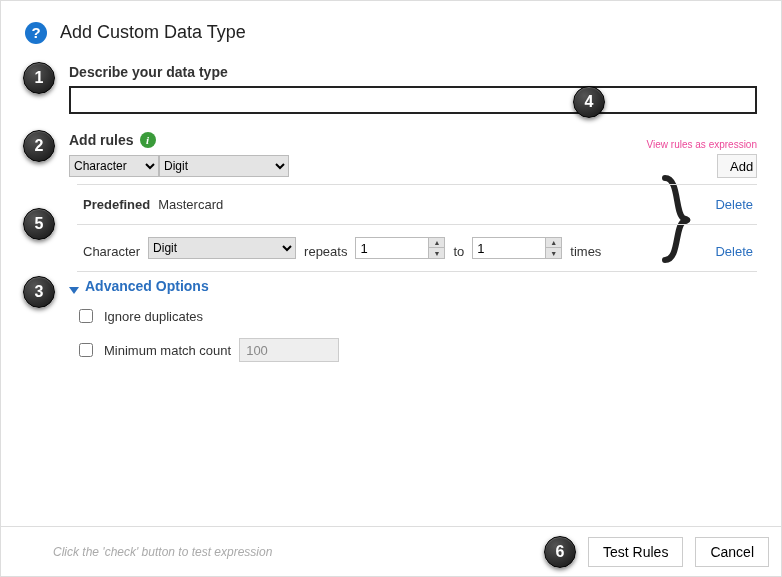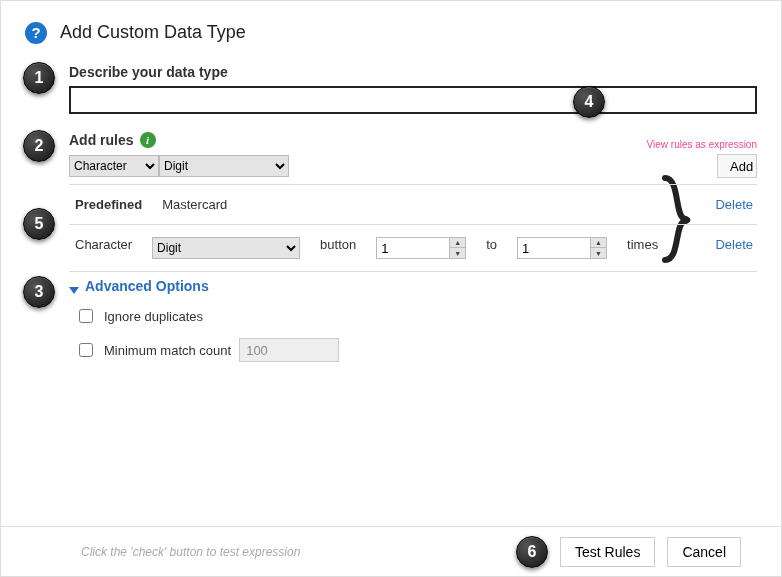--- a/index.html
+++ b/index.html
@@ -110,24 +110,25 @@
     top: -10px;
     height: 90px;
     width: 40px;
     pointer-events: none;
   }
   .brace-svg { width: 100%; height: 100%; }
   .rule-item {
     border-top: 1px solid #ddd;
     padding: 12px 6px 12px 6px;
     display: flex;
-    align-items: flex-start;
-    gap: 20px;
+    align-items: flex-end;
+    gap: 8px;
     font-size: 13px;
     position: relative;
+    margin-left: 8px;
   }
   .rule-item:last-child { border-bottom: 1px solid #ddd; }
   .label-predefined { font-weight: bold; }
   .delete-link {
     color: #2a6fbf;
     cursor: pointer;
     position: absolute;
     right: 4px;
   }
   .num-wrap {
@@ -171,21 +172,21 @@
     width: 100px; height: 24px; border: 1px solid #ccc; background: #eee;
     color: #888; padding: 2px 6px; font-size: 13px;
   }
   .footer {
     position: absolute;
     bottom: 0; left: 0; right: 0;
     height: 50px;
     border-top: 1px solid #ddd;
     display: flex;
     align-items: center;
-    padding: 0 40px;
+    padding: 0 12px;
   }
   .footer-hint {
     color: #aaa; font-size: 12px; font-style: italic;
     margin-left: 40px;
   }
   .footer-right {
     margin-left: auto;
     display: flex;
     align-items: center;
     gap: 12px;
@@ -255,21 +256,21 @@
         <span class="label-predefined">Predefined</span>
         <span>Mastercard</span>
         <span class="delete-link">Delete</span>
       </div>
 
       <div class="rule-item">
         <span>Character</span>
         <select class="sel-digit2">
           <option>Digit</option>
         </select>
-        <span>button</span>
+        <span>repeats</span>
         <span class="num-wrap">
           <input type="text" value="1" style="">
           <span class="num-spin">
               <div>▲</div>
               <div>▼</div>
             </span>
         </span>
         <span>to</span>
         <span class="num-wrap">
           <input type="text" value="1" style="">

